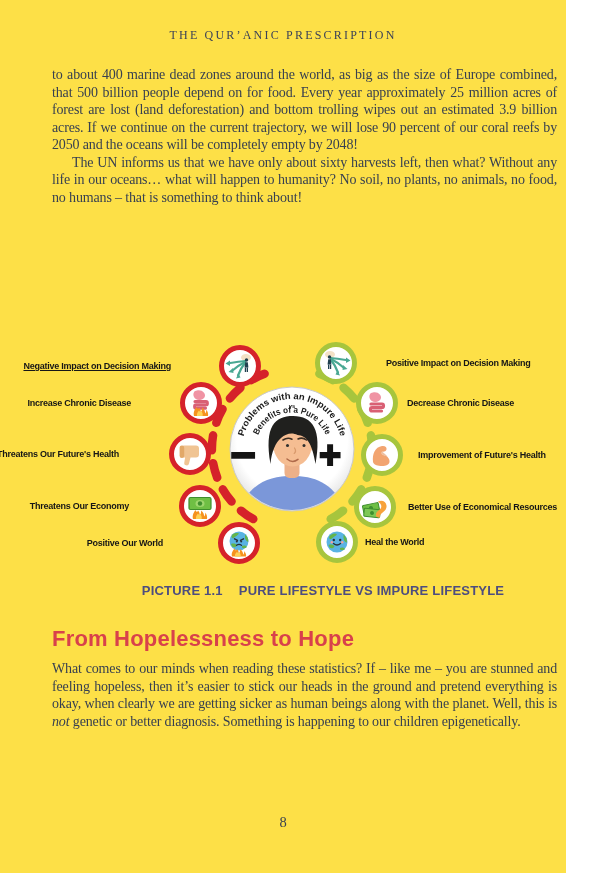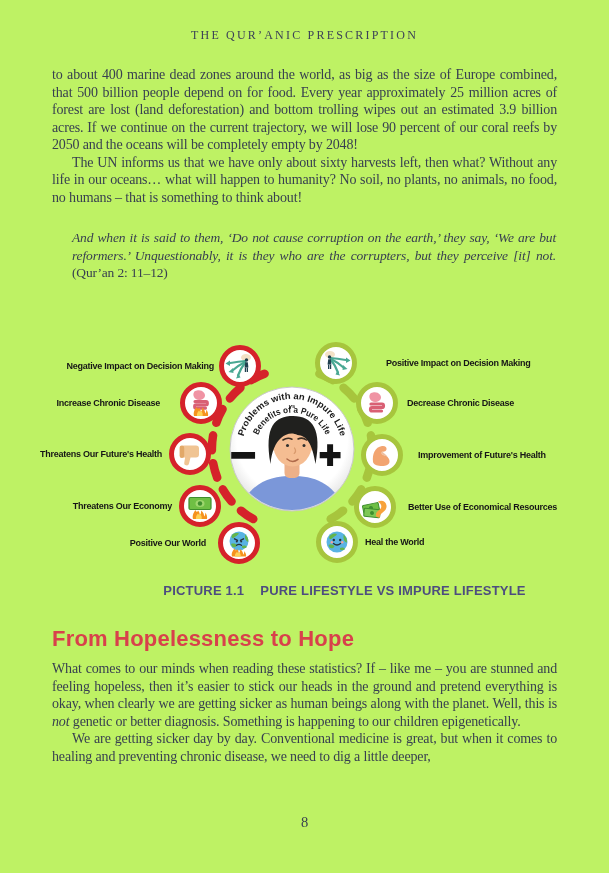--- a/index.html
+++ b/index.html
@@ -1,16 +1,16 @@
 <!DOCTYPE html>
 <html><head>
 <meta charset="utf-8">
 <style>
   html,body{margin:0;padding:0;background:#ffffff;}
-  .page{position:relative;width:609px;height:873px;background:#bef264;overflow:hidden;
+  .page{position:relative;width:566px;height:873px;background:#fde047;overflow:hidden;
         font-family:"Liberation Serif",serif;color:#384050;}
 
   .running-head{position:absolute;top:28px;left:0;width:100%;text-align:center;
     font-size:12px;letter-spacing:2.2px;color:#3c4257;}
 
   .textblock{position:absolute;left:52px;width:505px;text-align:justify;
     font-size:14px;line-height:17.5px;letter-spacing:-0.15px;}
   #block1{top:66px;}
   #block2{top:660px;}
   .textblock p{margin:0;}
@@ -28,21 +28,21 @@
        display:flex;align-items:center;justify-content:center;box-sizing:content-box;}
   .sat.neg{border:5px solid #d5222a;}
   .sat.pos{border:5px solid #a7c53d;}
   #satL1{left:219px;top:345px;} #satL2{left:180px;top:382px;} #satL3{left:169px;top:433px;}
   #satL4{left:179px;top:485px;} #satL5{left:218px;top:522px;}
   #satR1{left:315px;top:342px;} #satR2{left:356px;top:382px;} #satR3{left:361px;top:434px;}
   #satR4{left:354px;top:486px;} #satR5{left:316px;top:521px;}
 
   .lbl{position:absolute;font-family:"Liberation Sans",sans-serif;font-weight:bold;
     font-size:9px;line-height:10px;color:#161616;letter-spacing:-0.25px;white-space:nowrap;}
-  #lblL1{right:395px;top:361px;} #lblL2{right:449px;top:398px;} #lblL3{right:447px;top:449px;}
+  #lblL1{right:395px;top:361px;text-decoration:underline;} #lblL2{right:435px;top:398px;} #lblL3{right:447px;top:449px;}
   #lblL4{right:437px;top:501px;} #lblL5{right:403px;top:538px;}
   #lblR1{left:370px;top:358px;padding-left:16px;} #lblR2{left:407px;top:398px;} #lblR3{left:418px;top:450px;}
   #lblR4{left:408px;top:502px;} #lblR5{left:365px;top:537px;}
 
   .sym{position:absolute;font-family:"Liberation Sans",sans-serif;font-weight:900;color:#141414;
     display:flex;align-items:center;justify-content:center;-webkit-text-stroke:1.8px #141414;}
   #minus{left:227px;top:440px;width:32px;height:30px;font-size:44px;}
   #plus{left:312px;top:437px;width:36px;height:36px;font-size:38px;}
 
   .caption{position:absolute;top:583px;left:0;width:100%;text-align:center;
@@ -61,23 +61,20 @@
 
 <div class="page">
 
   <div class="running-head">THE QUR’ANIC PRESCRIPTION</div>
 
   <div class="textblock" id="block1">
     <p>to about 400 marine dead zones around the world, as big as the size of Europe combined, that 500 billion people depend on for food. Every year approximately 25 million acres of forest are lost (land deforestation) and bottom trolling wipes out an estimated 3.9 billion acres. If we continue on the current trajectory, we will lose 90 percent of our coral reefs by 2050 and the oceans will be completely empty by 2048!</p>
     <p class="ind">The UN informs us that we have only about sixty harvests left, then what? Without any life in our oceans… what will happen to humanity? No soil, no plants, no animals, no food, no humans – that is something to think about!</p>
   </div>
 
-  <div class="quote">
-    <span class="it">And when it is said to them, ‘Do not cause corruption on the earth,’ they say, ‘We are but reformers.’ Unquestionably, it is they who are the corrupters, but they perceive [it] not.</span><span> (Qur’an 2: 11–12)</span>
-  </div>
 
 
   <svg id="centerSvg" viewBox="0 0 240 185">
     <defs>
       <clipPath id="ccl">
           <circle cx="112" cy="89" r="61"></circle>
         </clipPath>
       <radialGradient id="cgrad" cx="50%" cy="42%" r="62%">
         <stop offset="72%" stop-color="#ffffff"></stop>
         <stop offset="100%" stop-color="#dcdcdc"></stop>
@@ -254,18 +251,17 @@
   <div class="lbl" id="lblR5">Heal the World</div>
 
   <div class="caption">
     <span class="cap-label">PICTURE 1.1</span><span>PURE LIFESTYLE VS IMPURE LIFESTYLE</span>
   </div>
 
   <div class="heading">From Hopelessness to Hope</div>
 
   <div class="textblock" id="block2">
     <p><span>What comes to our minds when reading these statistics? If – like me – you are stunned and feeling hopeless, then it’s easier to stick our heads in the ground and pretend everything is okay, when clearly we are getting sicker as human beings along with the planet. Well, this is </span><span class="it">not</span><span> genetic or better diagnosis. Something is happening to our children epigenetically.</span></p>
-    <p class="ind">We are getting sicker day by day. Conventional medicine is great, but when it comes to healing and preventing chronic disease, we need to dig a little deeper,</p>
   </div>
 
   <div class="pagenum">8</div>
 
 </div>
 
 </body></html>

